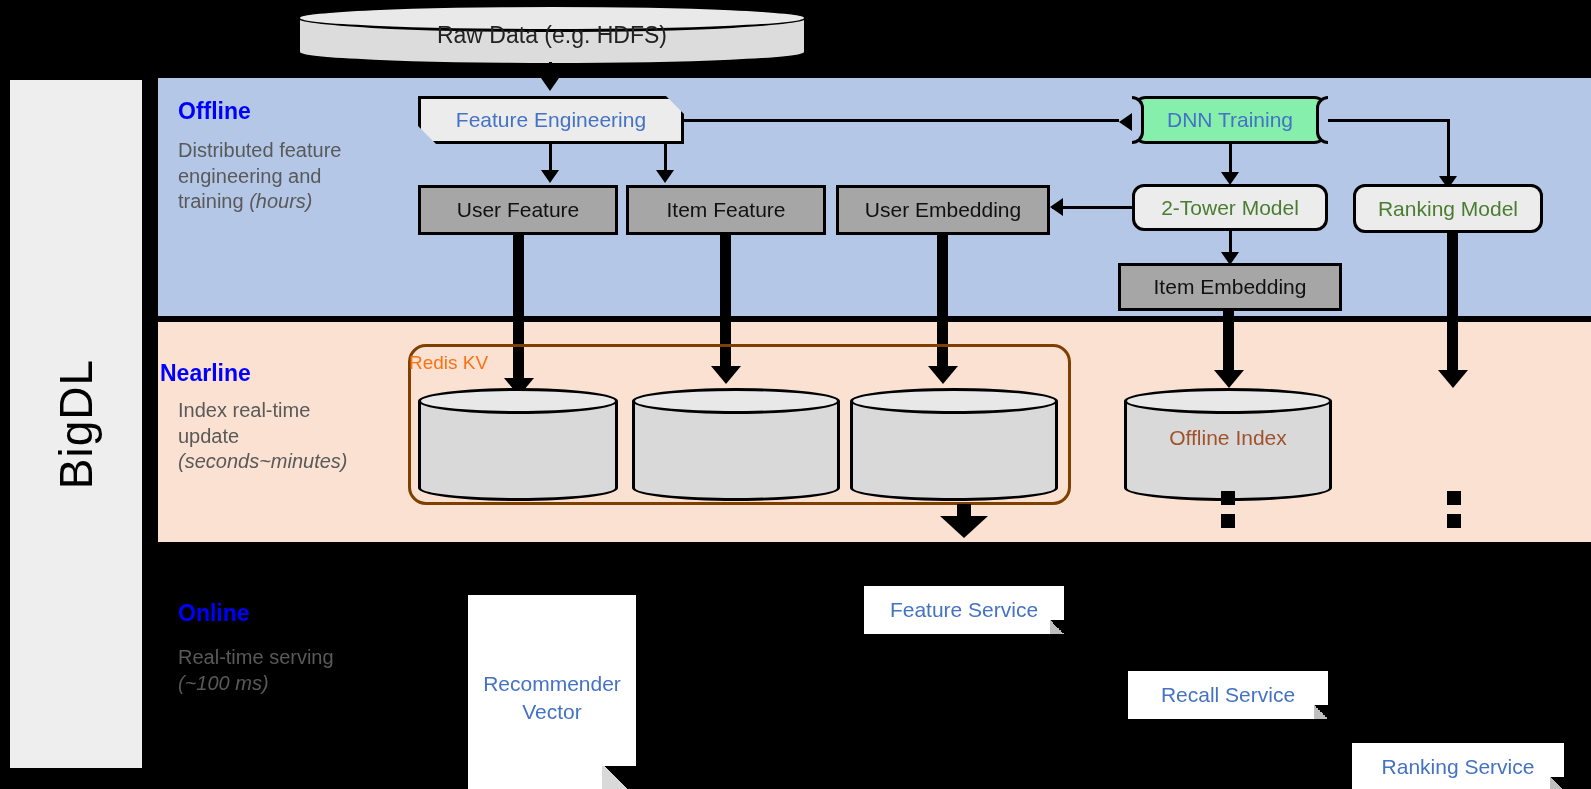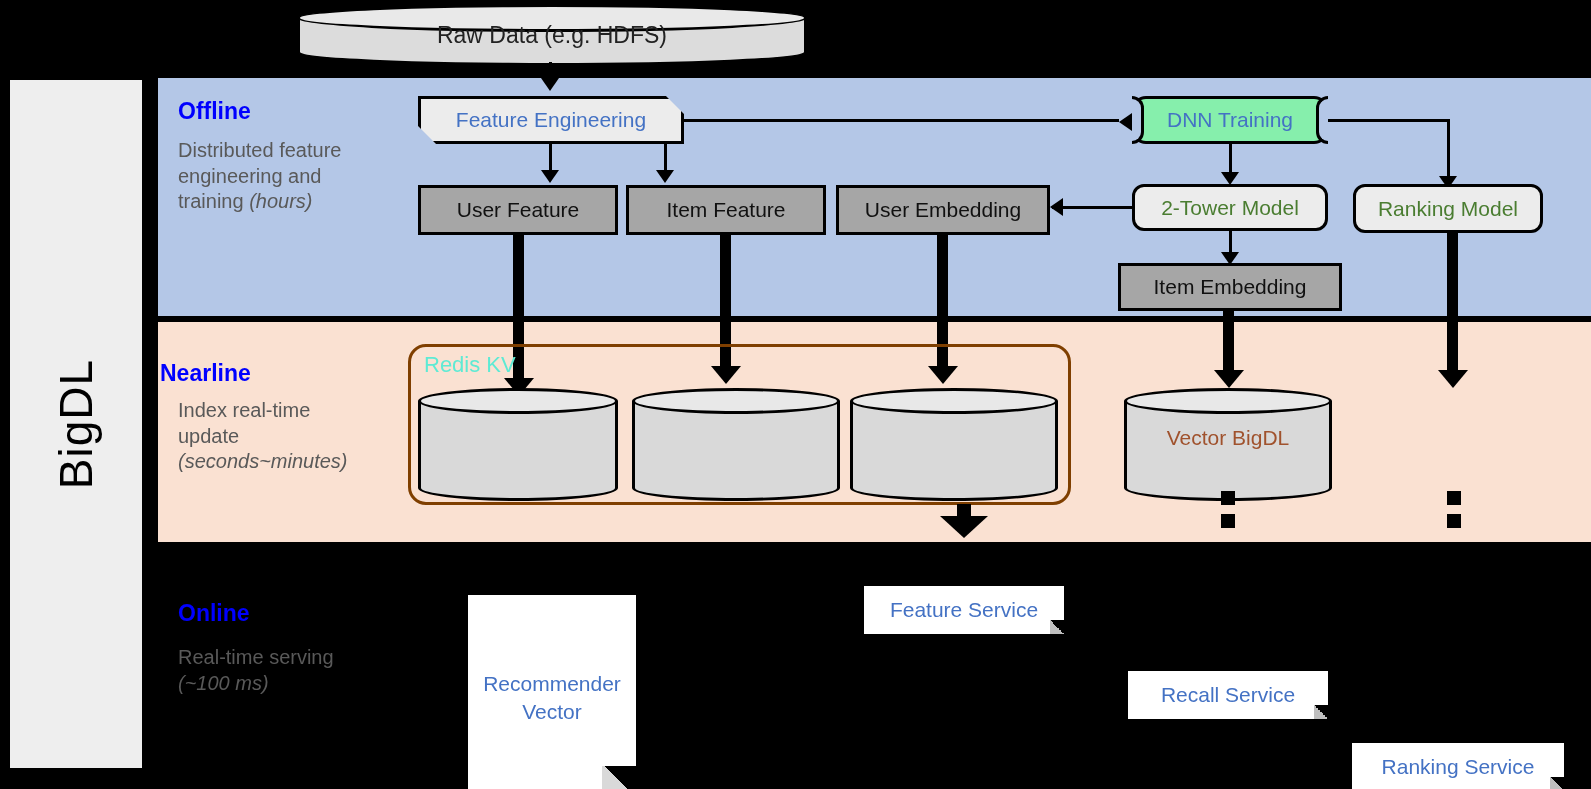--- a/index.html
+++ b/index.html
@@ -59,21 +59,21 @@
   .disc .dbot{position:absolute;left:0;right:0;bottom:0;height:28px;background:#dcdcdc;
      border:3px solid #000;border-radius:50%;box-sizing:border-box;}
   .disc .dtop{position:absolute;left:0;right:0;top:0;height:28px;background:#e9e9e9;
      border:3px solid #000;border-radius:50%;box-sizing:border-box;z-index:3;}
   .disc .dlabel{position:absolute;left:0;right:0;top:50%;transform:translateY(-50%);
      text-align:center;font-size:23px;color:#222;z-index:4;}
 
   
   #redis-group{position:absolute;left:408px;top:344px;width:663px;height:161px;
      border:3px solid #7f3f00;border-radius:18px;box-sizing:border-box;}
-  #redis-label{position:absolute;left:424px;top:352px;font-size:22px;color:#5eead4;z-index:6;}
+  #redis-label{position:absolute;left:409px;top:352px;font-size:19px;color:#f97316;z-index:6;}
 
   
   .ln{position:absolute;background:#000;}
   .thin-v{width:3px;}
   .thin-h{height:3px;}
   .thick-v{width:11px;}
   .ahead{position:absolute;width:0;height:0;border-left:9px solid transparent;
      border-right:9px solid transparent;border-top:13px solid #000;}
   .ahead-thick{position:absolute;width:0;height:0;border-left:15px solid transparent;
      border-right:15px solid transparent;border-top:18px solid #000;}
@@ -199,21 +199,21 @@
     <div class="bot"></div>
     <div class="body"></div>
     <div class="top"></div>
     <div class="cap-label"></div>
   </div>
 
   <div class="cyl" style="left:1124px;top:388px;width:208px;height:100px;">
     <div class="bot"></div>
     <div class="body"></div>
     <div class="top"></div>
-    <div class="cap-label">Vector BigDL</div>
+    <div class="cap-label">Offline Index</div>
   </div>
 
   <div class="sq" style="left:957px;top:504px;"></div>
   <div class="ahead-wide" style="left:940px;top:516px;"></div>
 
   <div class="sq" style="left:1221px;top:491px;"></div>
   <div class="sq" style="left:1221px;top:514px;"></div>
 
   <div class="sq" style="left:1447px;top:491px;"></div>
   <div class="sq" style="left:1447px;top:514px;"></div>

